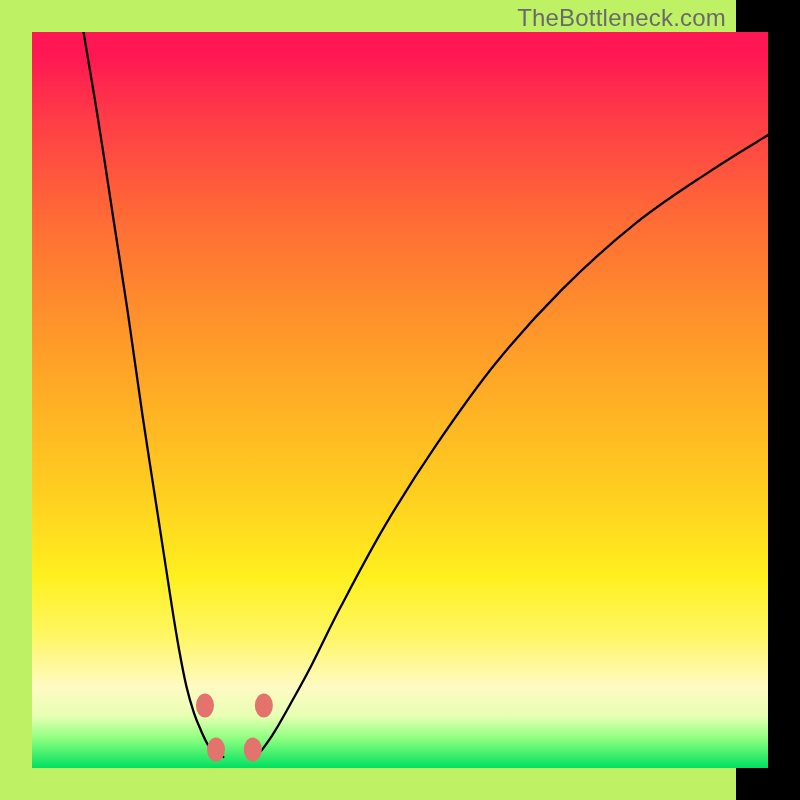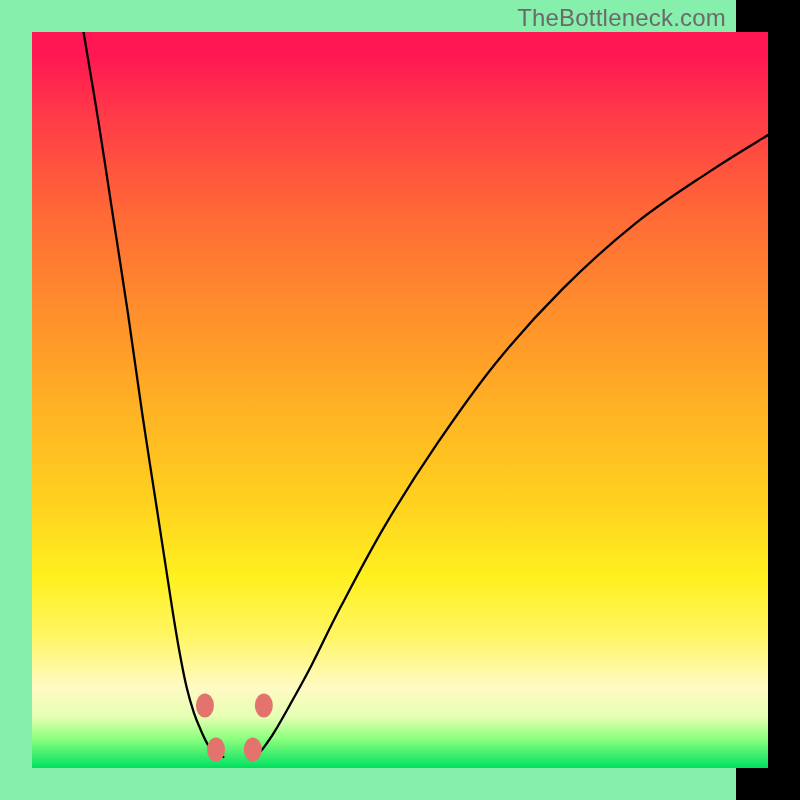--- a/index.html
+++ b/index.html
@@ -9,21 +9,21 @@
     height: 800px;
     background: #000;
     overflow: hidden;
     font-family: Arial, Helvetica, sans-serif;
   }
   .frame {
     position: absolute;
     left: 0; top: 0;
     width: 736px;
     height: 800px;
-    background: #86efac;
+    background: #bef264;
   }
   .watermark {
     position: absolute;
     top: 4px;
     right: 10px;
     color: #6a6a6a;
     font-size: 24px;
     font-weight: 500;
     letter-spacing: 0.2px;
     z-index: 20;

